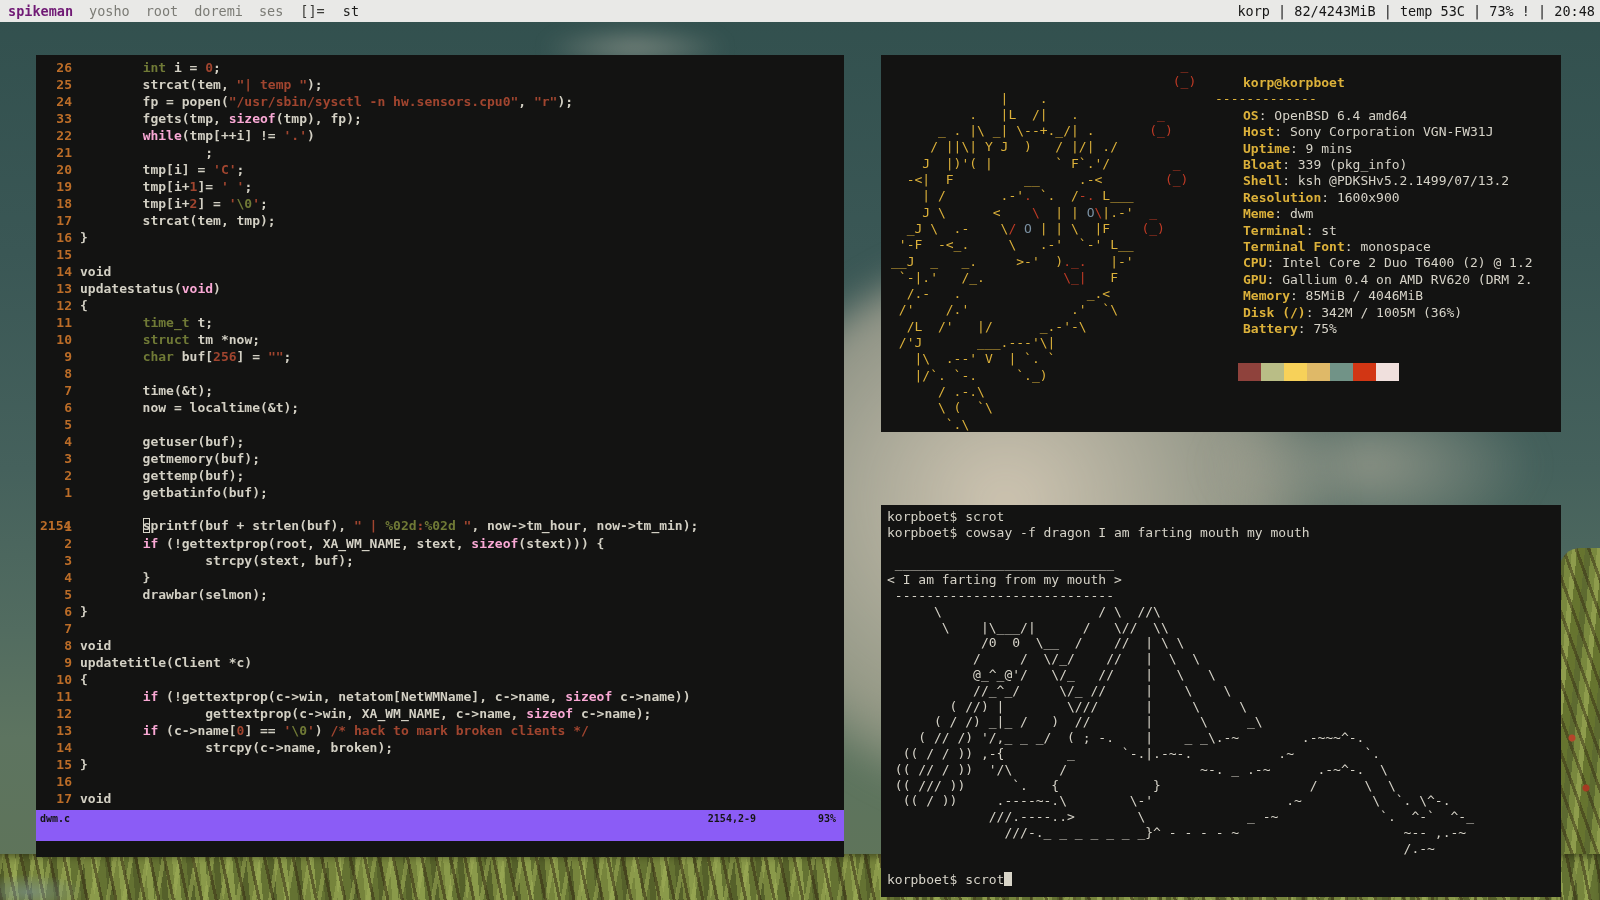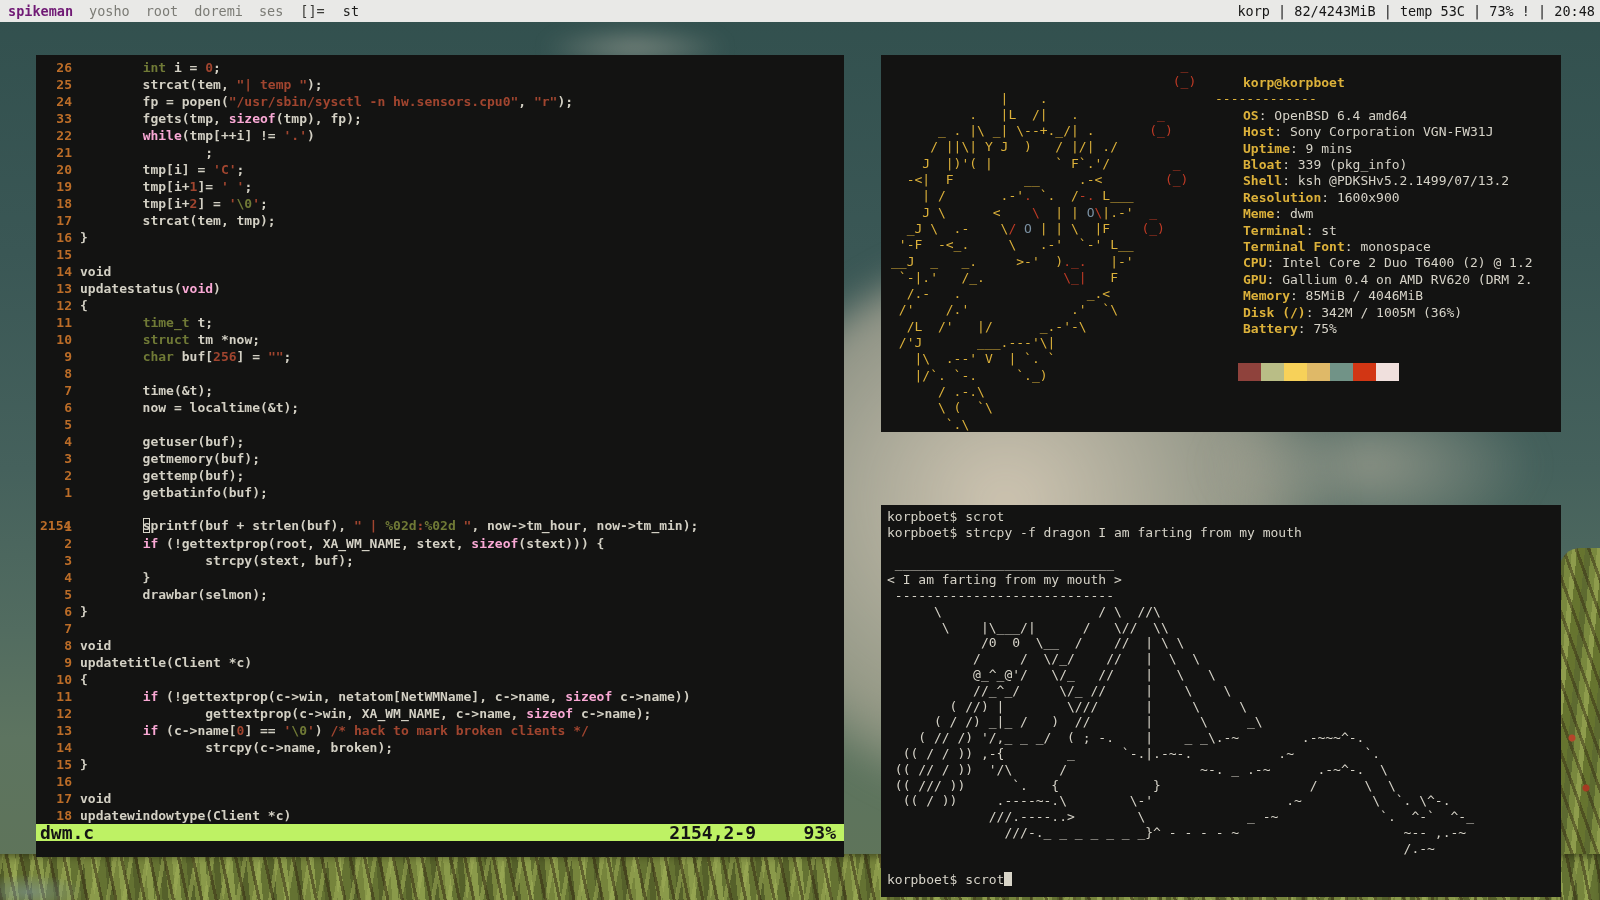--- a/index.html
+++ b/index.html
@@ -46,22 +46,22 @@
   .code-area{position:absolute;left:4px;top:4px;right:0;font-size:13px;line-height:17px;color:#d3d0c4;font-weight:bold;}
   .erow{white-space:pre;height:17px;}
   .erow .num{display:inline-block;width:32px;text-align:right;color:#bc6d28;}
   .erow .num.curnum{text-align:left;margin-top:16px;}
   .erow .gap{display:inline-block;width:8px;}
   .c-n{color:#d3d0c4;}
   .c-k{color:#f9a8d4;}
   .c-t{color:#707a36;}
   .c-s{color:#a1452f;}
   .c-c{box-shadow:inset 0 0 0 1px #d8d5c8;color:#d3d0c4;}
-  .vstatus{position:absolute;left:0;right:0;bottom:16px;height:17px;background:#bef264;color:#141414;
-           font-size:18px;line-height:17px;font-weight:bold;}
+  .vstatus{position:absolute;left:0;right:0;bottom:16px;height:31px;background:#8b5cf6;color:#141414;
+           font-size:10px;line-height:17px;font-weight:bold;}
   .vstatus .vfile{position:absolute;left:4px;}
   .vstatus .vpos{position:absolute;right:88px;}
   .vstatus .vpct{position:absolute;right:8px;}
   
   .fetch-art{position:absolute;left:10px;top:3px;font-size:13px;line-height:16.3px;}
   .a-y{color:#dcb13a;}
   .a-r{color:#bf3a25;}
   .a-b{color:#7b91a3;}
   .fetch-info{position:absolute;left:334px;top:20px;font-size:13px;line-height:16.4px;color:#d6d3c8;}
   .fetch-info b{color:#dcb13a;font-weight:bold;margin-left:28px;}
@@ -191,21 +191,21 @@
         <div class="fi"><b>Disk (/)</b>: 342M / 1005M (36%)</div>
         <div class="fi"><b>Battery</b>: 75%</div>
       </div>
     <div class="swatches" id="swatches"><span class="swatch" style="background: rgb(19, 19, 18);"></span><span class="swatch" style="background: rgb(143, 66, 60);"></span><span class="swatch" style="background: rgb(185, 189, 134);"></span><span class="swatch" style="background: rgb(247, 209, 89);"></span><span class="swatch" style="background: rgb(223, 185, 104);"></span><span class="swatch" style="background: rgb(113, 147, 135);"></span><span class="swatch" style="background: rgb(210, 54, 20);"></span><span class="swatch" style="background: rgb(240, 224, 221);"></span></div>
   </div>
 </div>
 
 <div class="win win-term">
   <div class="term-body" id="term">
       <div class="trow">korpboet$ scrot</div>
-      <div class="trow">korpboet$ strcpy -f dragon I am farting from my mouth</div>
+      <div class="trow">korpboet$ cowsay -f dragon I am farting mouth my mouth</div>
       <div class="trow"></div>
       <div class="trow"> ____________________________</div>
       <div class="trow">&lt; I am farting from my mouth &gt;</div>
       <div class="trow"> ----------------------------</div>
       <div class="trow">      \                    / \  //\</div>
       <div class="trow">       \    |\___/|      /   \//  \\</div>
       <div class="trow">            /0  0  \__  /    //  | \ \</div>
       <div class="trow">           /     /  \/_/    //   |  \  \</div>
       <div class="trow">           @_^_@'/   \/_   //    |   \   \</div>
       <div class="trow">           //_^_/     \/_ //     |    \    \</div>

